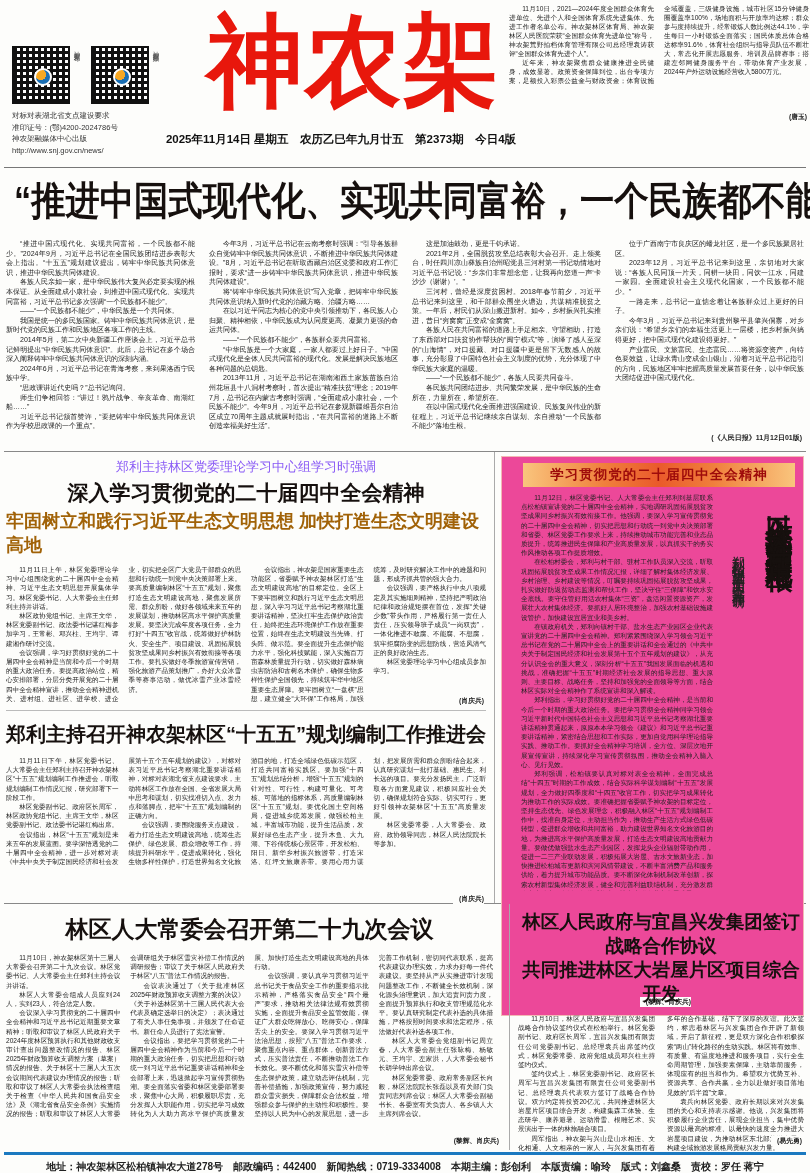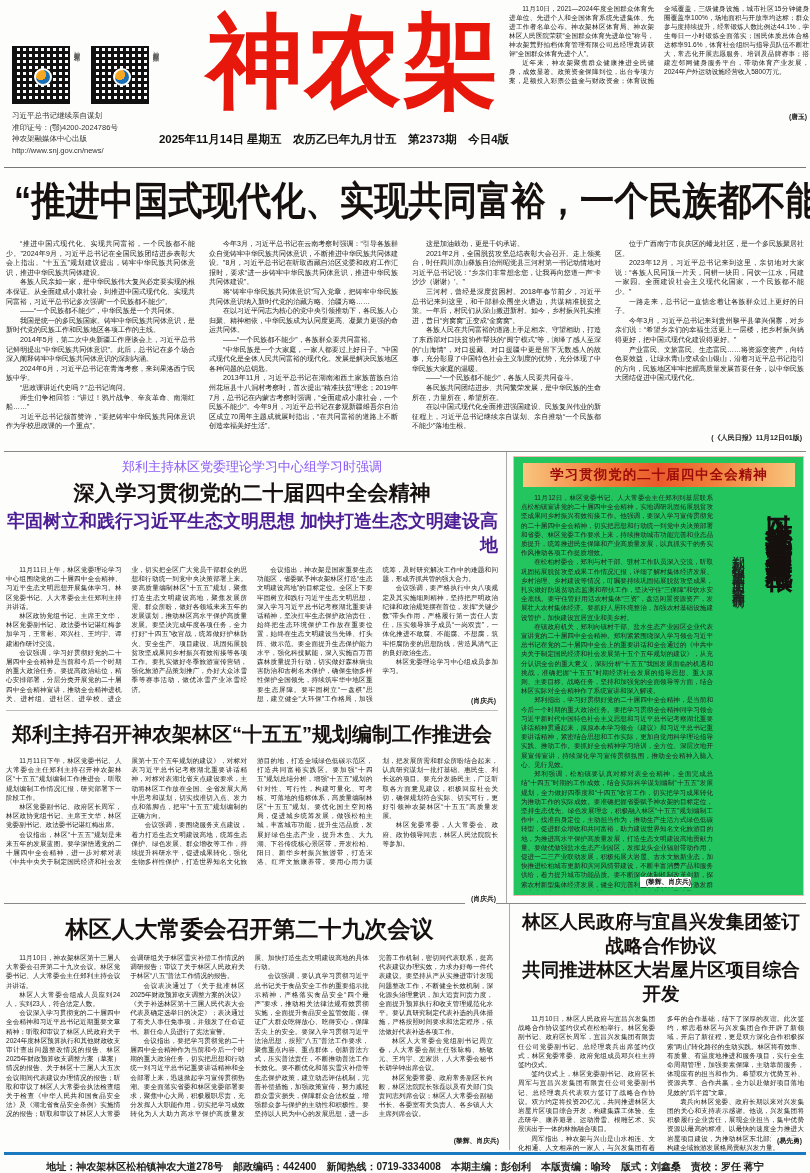--- a/index.html
+++ b/index.html
@@ -18,21 +18,21 @@
         repeating-linear-gradient(0deg,#111 0 3px,transparent 3px 6px),
         repeating-linear-gradient(90deg,#111 0 3px,#fff 3px 6px); }
   .qr:after { content:""; position:absolute; left:50%; top:50%; width:14px; height:14px;
         margin:-7px 0 0 -7px; border-radius:50%; background:radial-gradient(circle at 35% 35%, #f7a823 0 40%, #1a6fb5 41% 100%); border:2px solid #fff; }
   .qr-label { writing-mode:vertical-rl; font-size:6.5px; color:#555; letter-spacing:1px; }
   .publisher { position:absolute; left:8px; top:110px; font-size:7.5px; line-height:11.5px; color:#333; }
   .masthead-title { position:absolute; left:150px; top:0px; width:400px; height:125px;
         display:flex; align-items:center; justify-content:center;
         font-size:96px; font-weight:900; color:#e8170c; letter-spacing:2px;
         font-family:"Liberation Serif", serif; transform:scaleY(1.05); }
-  .dateline { position:absolute; left:115px; top:132px; width:430px; text-align:center;
+  .dateline { position:absolute; left:122px; top:132px; width:430px; text-align:center;
         font-size:11.5px; font-weight:bold; color:#111; }
   .tr-article { position:absolute; left:505px; top:4px; width:300px; }
   .tr-headline { font-size:18.5px; font-weight:900; text-align:center; color:#111; margin:2px 0 6px; }
   .tr-body { column-count:2; column-gap:10px; height:118px; overflow:hidden;
         font-size:6.6px; line-height:9px; text-align:justify; position:relative; }
   .tr-wrap { position:relative; }
   .byline-abs { position:absolute; right:2px; bottom:0; background:#fdfdfb; padding-left:6px;
         font-size:6.8px; font-weight:bold; }
 
   
@@ -45,30 +45,30 @@
   .lead-source { position:absolute; right:4px; bottom:8px; background:#fdfdfb; padding-left:8px;
         font-size:7px; font-weight:bold; }
 
   
   .mid { display:flex; height:452px; border-bottom:1px solid #888; }
   .mid-left { width:506px; border-right:1px solid #aaa; padding:4px 8px 0 2px; }
   .study { position:relative; height:248px; }
   .kicker { text-align:center; font-size:13px; color:#8b5cf6; margin-top:2px;
         font-family:"Liberation Serif", serif; }
   .study-h1 { text-align:center; font-size:21px; font-weight:700; color:#16100e; margin-top:3px; }
-  .study-h2 { text-align:right; font-size:18px; font-weight:900; color:#4c1d95; margin-top:2px; }
+  .study-h2 { text-align:left; font-size:18px; font-weight:900; color:#a16207; margin-top:2px; }
   .study-body { position:relative; margin-top:8px; height:152px; overflow:hidden;
         column-count:4; column-gap:10px; font-size:6.6px; line-height:9.2px; text-align:justify; }
   .planning { position:relative; border-top:1px solid #bbb; margin-top:4px; padding-top:6px; height:194px; }
   .planning-h { text-align:center; font-size:20px; font-weight:900; color:#16100e; margin:4px 0 8px; }
   .planning-body { position:relative; height:146px; overflow:hidden;
         column-count:4; column-gap:10px; font-size:6.6px; line-height:9.2px; text-align:justify; }
 
   .mid-right { flex:1; padding:4px 2px 4px 6px; }
-  .special-box { position:relative; height:440px; border:1px solid #f2b9b4; background:#22c55e; padding:6px 6px 6px 7px; }
+  .special-box { position:relative; height:560px; border:1px solid #f2b9b4; background:#ec4899; padding:6px 6px 6px 19px; }
   .banner { height:24px; margin:0 2px 6px; display:flex; align-items:center; justify-content:center;
         background:linear-gradient(90deg,#f9c57d 0%,#f07f3c 30%,#ea5a2b 50%,#f07f3c 70%,#f9c57d 100%);
         color:#9e0b0b; font-size:13.5px; font-weight:900; letter-spacing:1px; }
   .special-row { display:flex; height:398px; }
   .special-text { position:relative; width:192px; overflow:hidden;
         font-size:6.6px; line-height:9.2px; text-align:justify; }
   .v-sub { width:30px; writing-mode:vertical-rl; font-size:13px; color:#222; letter-spacing:2px;
         padding-top:52px; margin-left:4px; font-family:"Liberation Serif", serif; }
   .v-main { width:48px; writing-mode:vertical-rl; font-size:27px; font-weight:900; color:#16100e;
         letter-spacing:3px; margin-left:2px; }
@@ -98,21 +98,21 @@
       <div class="qr-unit">
         <div class="qr"></div>
         <div class="qr-label">神农架发布</div>
       </div>
       <div class="qr-unit">
         <div class="qr"></div>
         <div class="qr-label">神农架融媒</div>
       </div>
     </div>
     <div class="publisher">
-      <div>习近平总书记继续亲自谋划</div>
+      <div>对标对表湖北省支点建设要求</div>
       <div>准印证号：(鄂)4200-2024786号</div>
       <div>神农架融媒体中心出版</div>
       <div>http://www.snj.gov.cn/news/</div>
     </div>
     <div class="masthead-title">神农架</div>
     <div class="dateline">2025年11月14日 星期五　农历乙巳年九月廿五　第2373期　今日4版</div>
 
     <div class="tr-article">
       <div class="tr-wrap">
         <div class="tr-body">

